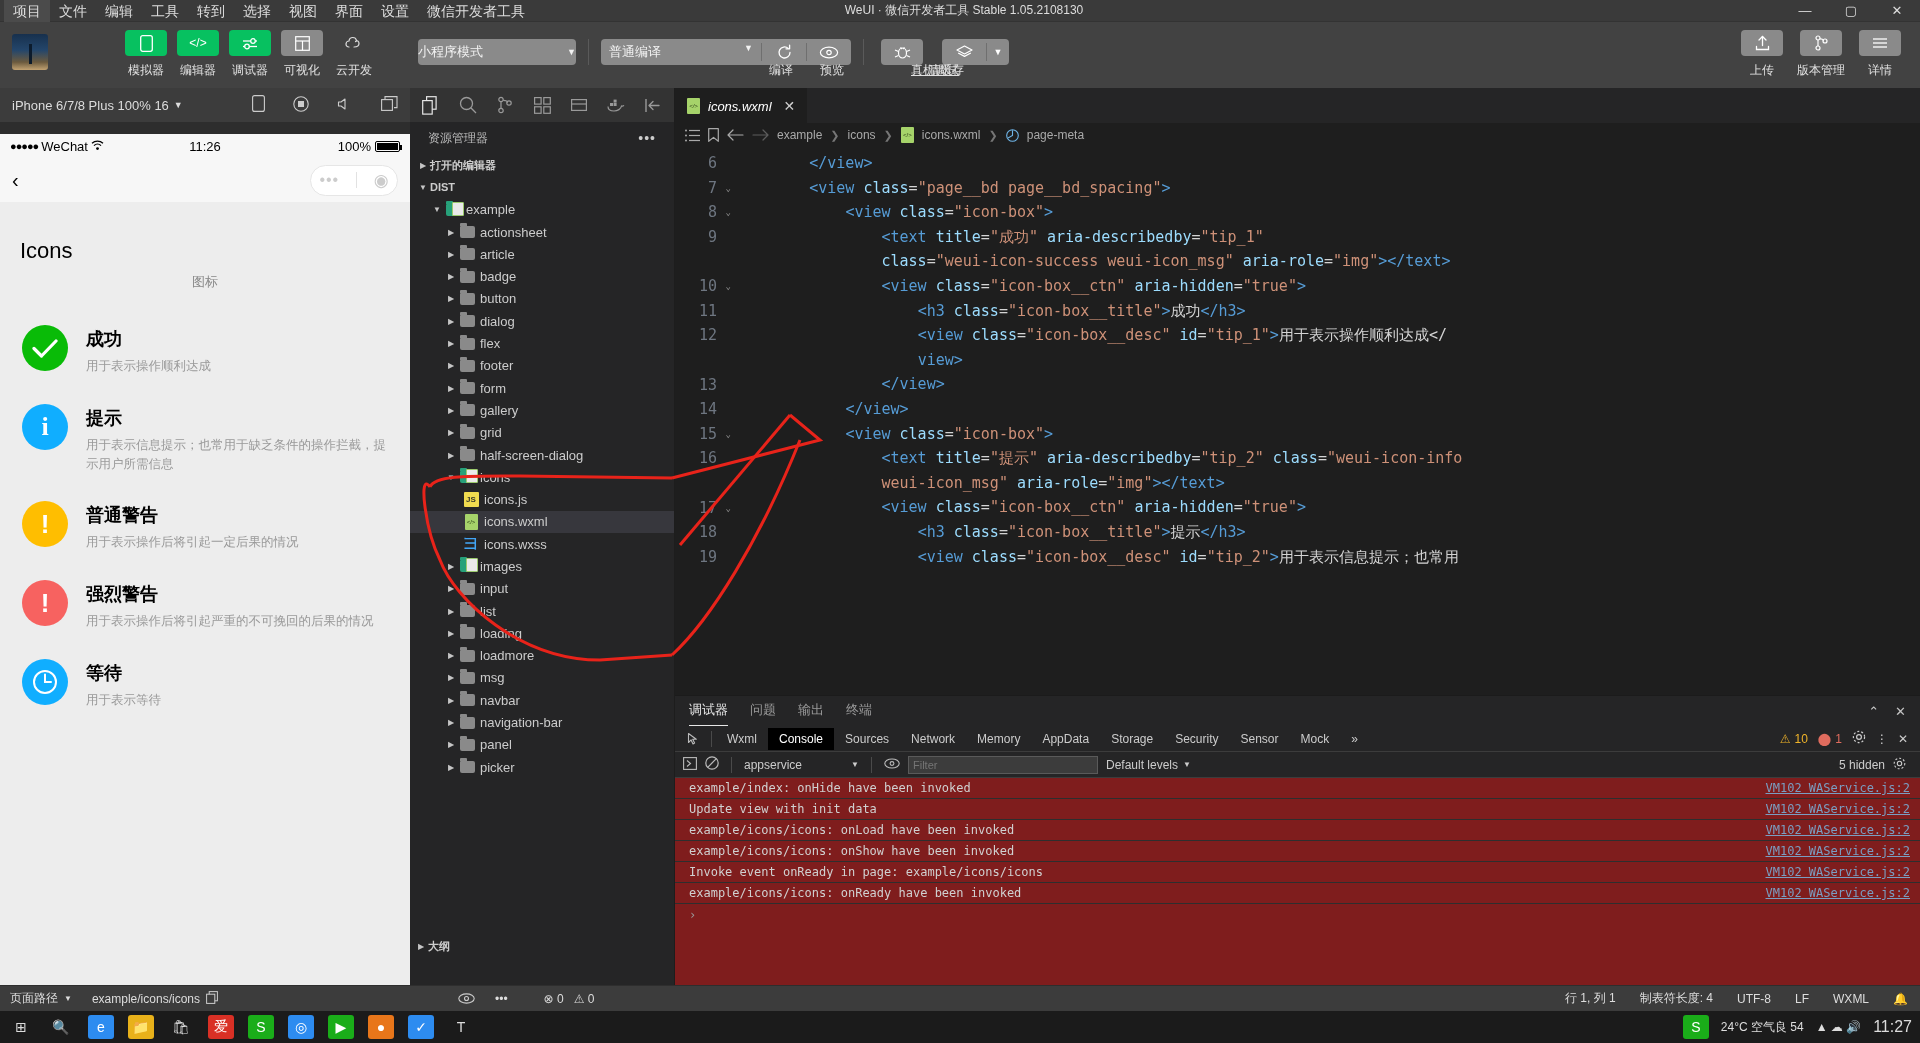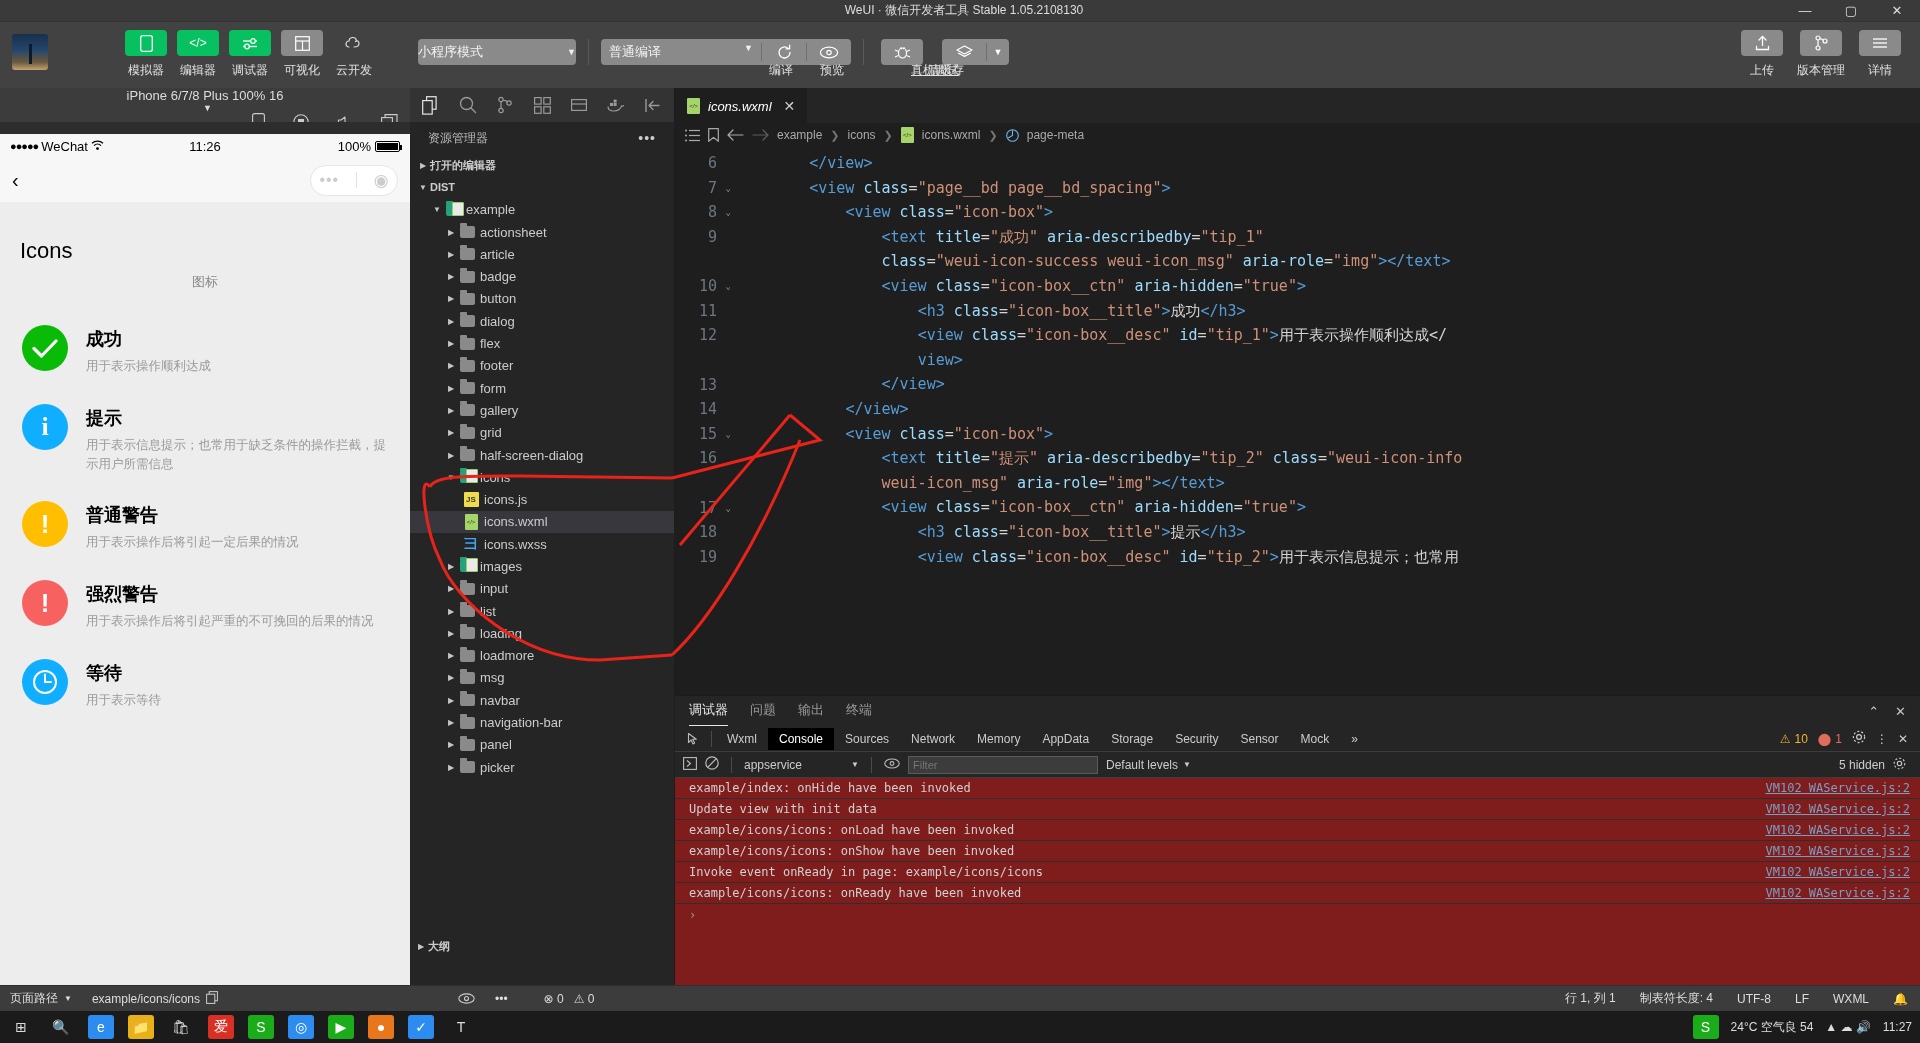--- a/index.html
+++ b/index.html
@@ -51,21 +51,21 @@
   .tb-sublabels { position:absolute; left:0; top:40px; width:100%; pointer-events:none; }
   .tb-sub { position:absolute; font-size:12px; color:#e0e0e0; }
   .tb-right { margin-left:auto; display:flex; margin-top:8px; margin-right:14px; }
 
   
   .main { flex:1; display:flex; min-height:0; }
 
   
   .sim { width:410px; background:#3c3c3c; display:flex; flex-direction:column; flex:0 0 410px; }
   .sim-bar { height:34px; display:flex; align-items:center; padding:0 12px; color:#ddd; font-size:13px;
-             background:#3c3c3c;flex-direction:column; }
+             background:#3c3c3c; }
   .sim-bar .caret { font-size:9px; margin-left:5px; }
   .sim-bar .sim-tools { margin-left:auto; display:flex; gap:28px; align-items:center; }
   .sim-gap { height:12px; background:#2d2d2d; }
   .phone { flex:1; background:#ededed; overflow:hidden; display:flex; flex-direction:column; }
   .status-bar { height:24px; background:#f7f7f7; display:flex; align-items:center; padding:0 10px;
                 font-size:13px; color:#000; }
   .sb-left { display:flex; align-items:center; gap:3px; font-size:13px; }
   .dots { letter-spacing:-1px; font-size:11px; }
   .sb-time { position:absolute; left:0; width:410px; text-align:center; font-size:13px; }
   .sb-right { margin-left:auto; display:flex; align-items:center; gap:4px; }
@@ -193,31 +193,43 @@
   .taskbar { height:32px; flex:0 0 32px; background:#1b1b1b; display:flex; align-items:center;
              padding:0 8px; gap:14px; }
   .tb-ic2 { width:26px; height:24px; display:flex; align-items:center; justify-content:center;
             color:#ddd; font-size:14px; border-radius:3px; }
   .tb-ic2.r { background:#d93025; color:#fff; }
   .tb-ic2.g { background:#1aad19; color:#fff; }
   .tb-ic2.b { background:#2d8cf0; color:#fff; }
   .tb-ic2.o { background:#e8761a; color:#fff; }
   .tb-ic2.y { background:#e8b11a; color:#fff; }
   .task-right { margin-left:auto; display:flex; align-items:center; gap:12px; color:#ddd; font-size:12px; }
-  .clock { text-align:center; line-height:14px; font-size:12px; }
+  .clock { text-align:center; line-height:14px; font-size:16px; }
 
   
   .annot { position:absolute; left:0; top:0; width:1920px; height:1043px; pointer-events:none; z-index:50; }
 </style>
 </head>
 <body>
 
 <div class="app">
 
   <div class="titlebar">
+    <div class="menus">
+      <div class="menu-item active">项目</div>
+      <div class="menu-item">文件</div>
+      <div class="menu-item">编辑</div>
+      <div class="menu-item">工具</div>
+      <div class="menu-item">转到</div>
+      <div class="menu-item">选择</div>
+      <div class="menu-item">视图</div>
+      <div class="menu-item">界面</div>
+      <div class="menu-item">设置</div>
+      <div class="menu-item">微信开发者工具</div>
+    </div>
     <div class="win-title">WeUI · 微信开发者工具 Stable 1.05.2108130</div>
     <div class="win-btns">
       <div class="win-btn">—</div>
       <div class="win-btn">▢</div>
       <div class="win-btn">✕</div>
     </div>
   </div>
 
   <div class="toolbar">
     <div class="tb-logo"></div>

